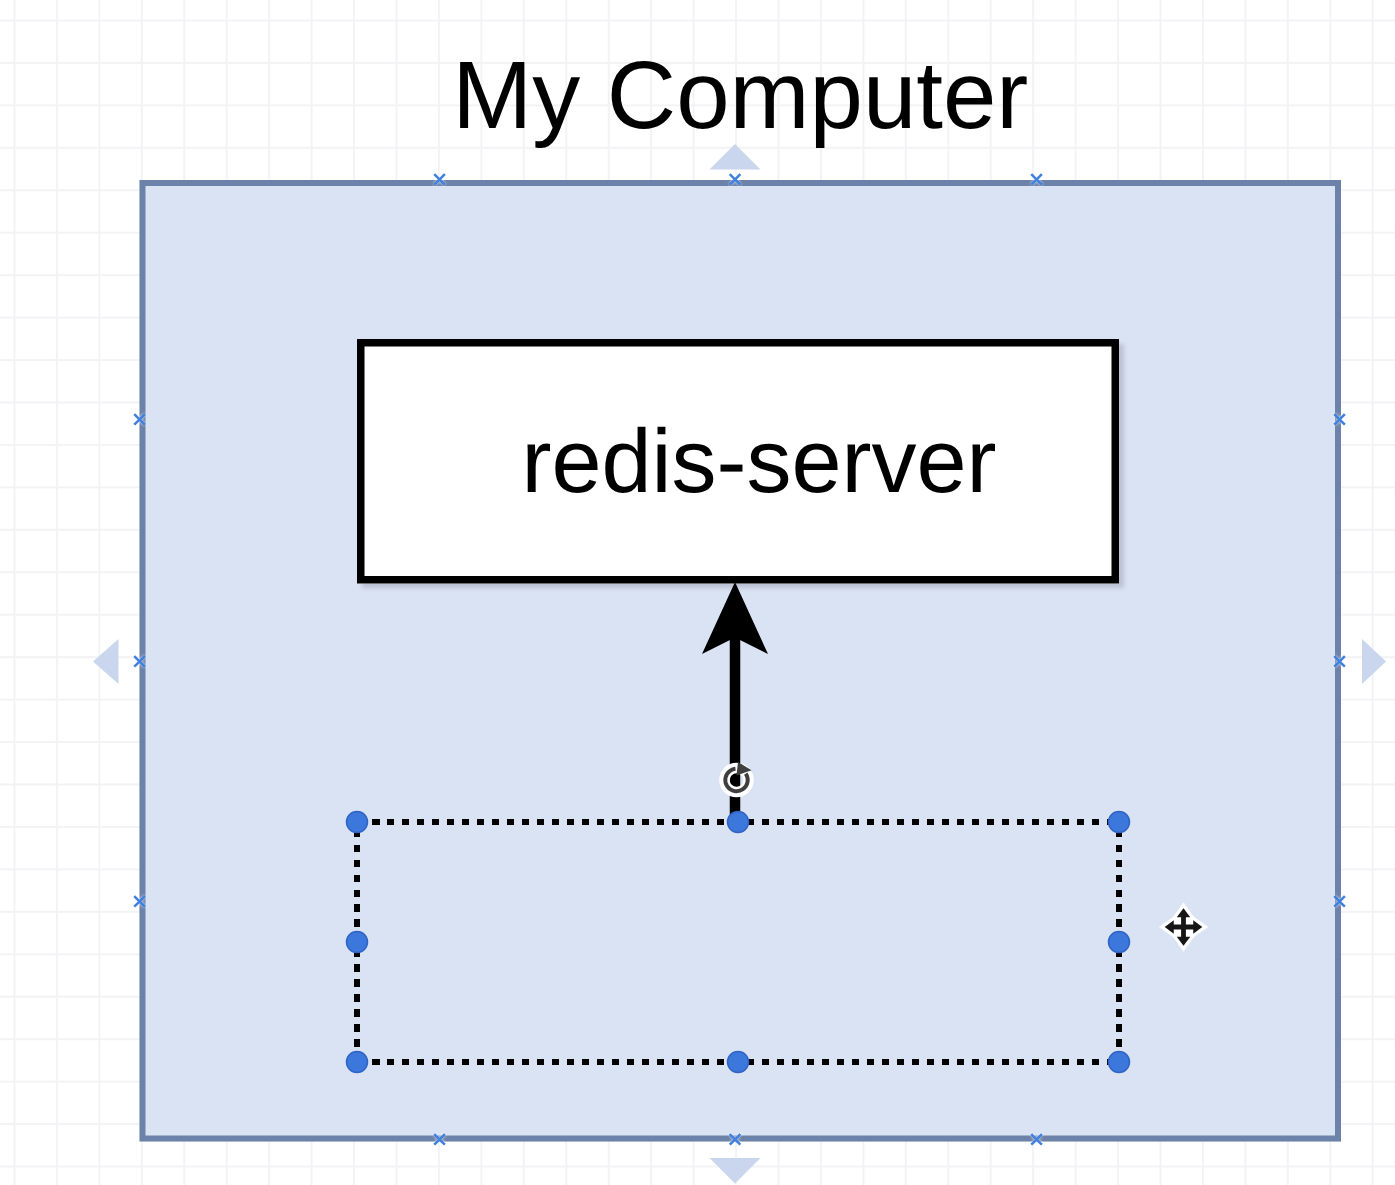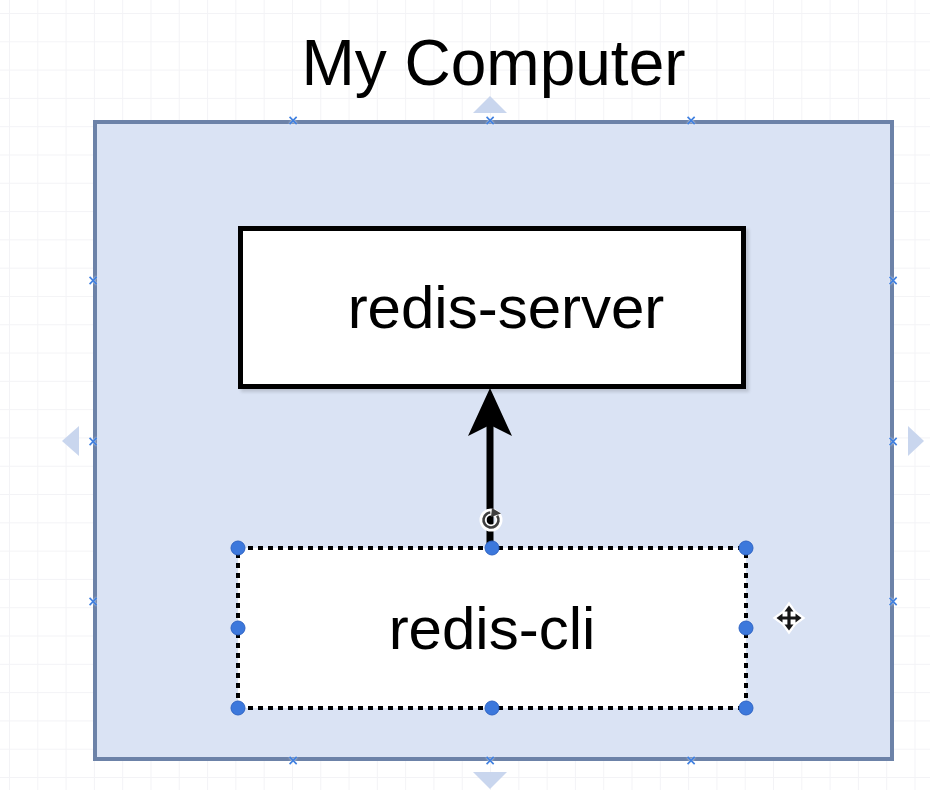--- a/index.html
+++ b/index.html
@@ -101,23 +101,20 @@
   <span class="cross" style="left:93px;top:601px">×</span>
   <span class="cross" style="left:893px;top:280px">×</span>
   <span class="cross" style="left:893px;top:441px">×</span>
   <span class="cross" style="left:893px;top:601px">×</span>
 
   <div class="diagram-title">My Computer</div>
 
   <div class="node node-server">
     <span>redis-server</span>
   </div>
-  <div class="node node-cli">
-    <span>redis-cli</span>
-  </div>
 
   <svg class="layer" width="930" height="790">
     <line class="edge-line" x1="490" y1="547" x2="490" y2="424" stroke-width="7"></line>
     <path class="edge-head" d="M490,388 L512,436 L490,425 L468,436 Z"></path>
   </svg>
 
   <div class="sel-h" style="top:546px"></div>
   <div class="sel-h" style="top:706px"></div>
   <div class="sel-v" style="left:236px"></div>
   <div class="sel-v" style="left:744px"></div>

